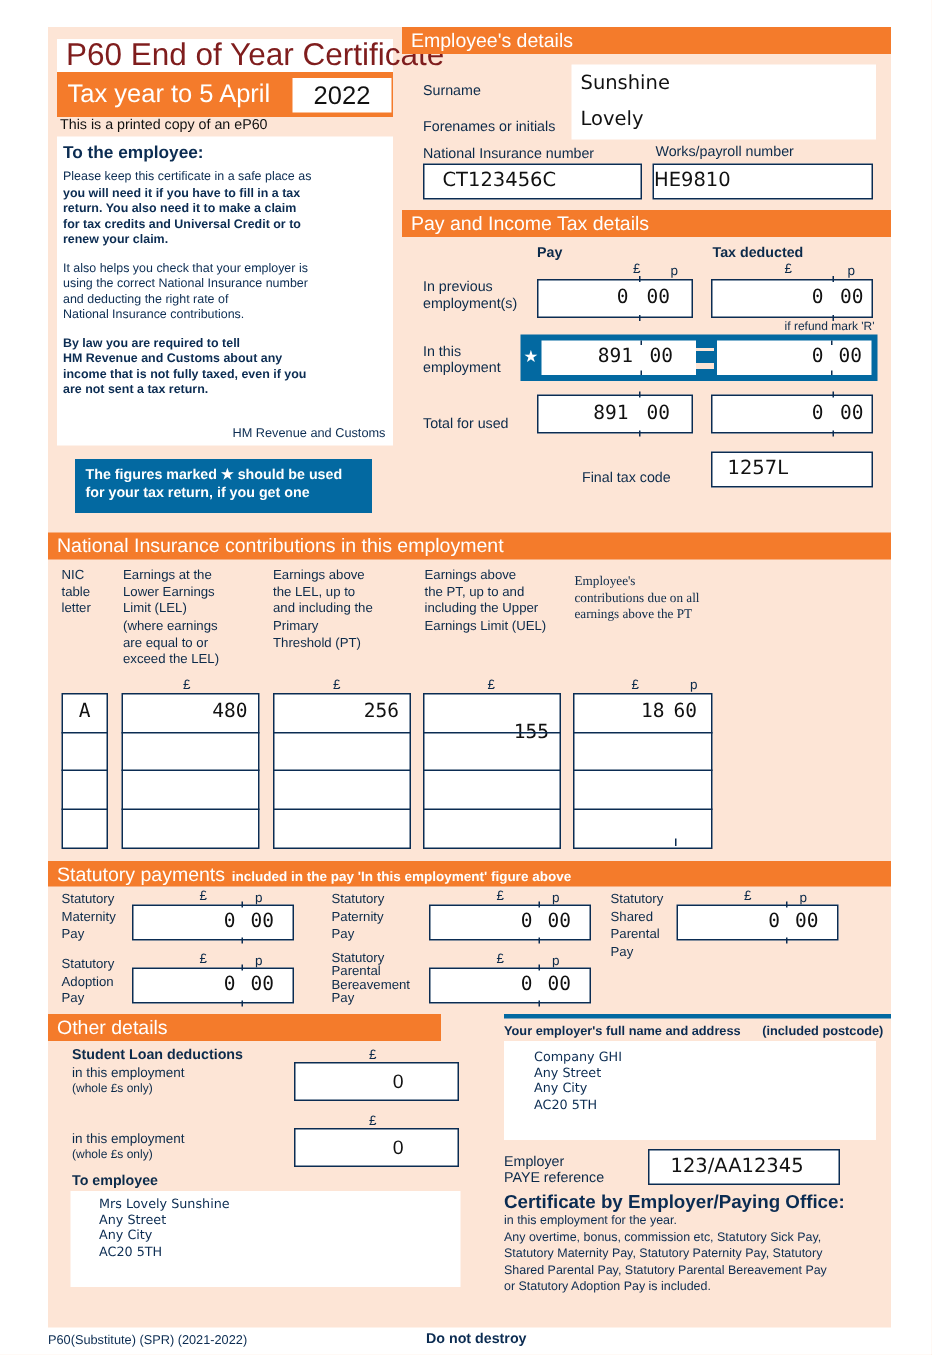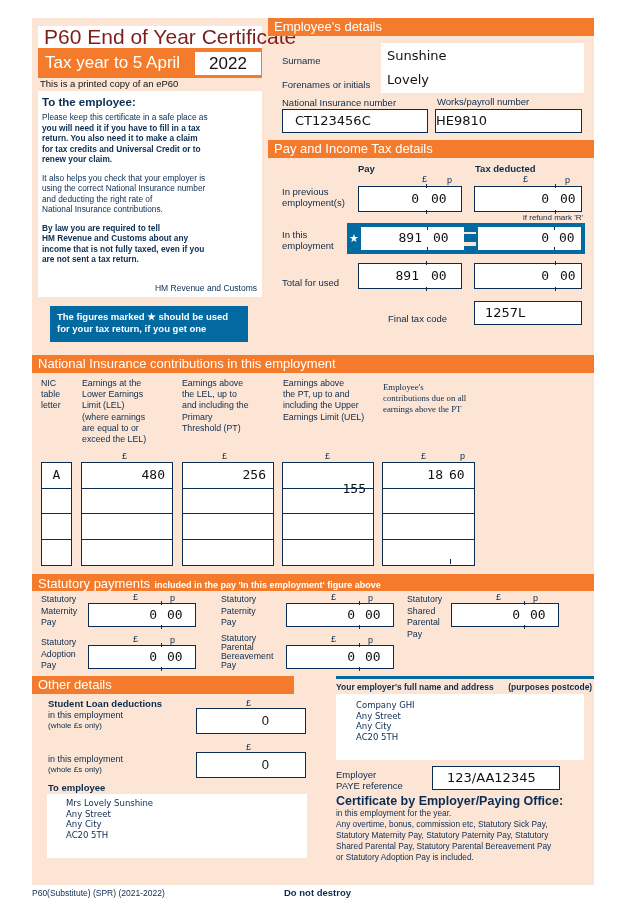--- a/index.html
+++ b/index.html
@@ -339,21 +339,21 @@
 <div class="abs small dv" style="left:66px;top:798px;font-size:8.5px;line-height:10.5px;color:#0b2c52;">
   <div>Mrs Lovely Sunshine</div>
   <div>Any Street</div>
   <div>Any City</div>
   <div>AC20 5TH</div>
 </div>
 
 <div class="abs navy" style="left:336px;top:676px;width:258px;height:3px;"></div>
 <div class="abs" style="left:336px;top:682px;font-size:8.5px;font-weight:bold;color:#0b2c52;">
   <span>Your employer's full name and address</span>
-  <span style="margin-left:12px;">(purposes postcode)</span>
+  <span style="margin-left:12px;">(included postcode)</span>
 </div>
 <div class="abs white" style="left:336px;top:694px;width:248px;height:66px;"></div>
 <div class="abs dv" style="left:356px;top:700px;font-size:8.5px;line-height:10.5px;color:#0b2c52;">
   <div>Company GHI</div>
   <div>Any Street</div>
   <div>Any City</div>
   <div>AC20 5TH</div>
 </div>
 <div class="abs lbl" style="left:336px;top:769px;">
   <div>Employer</div>

